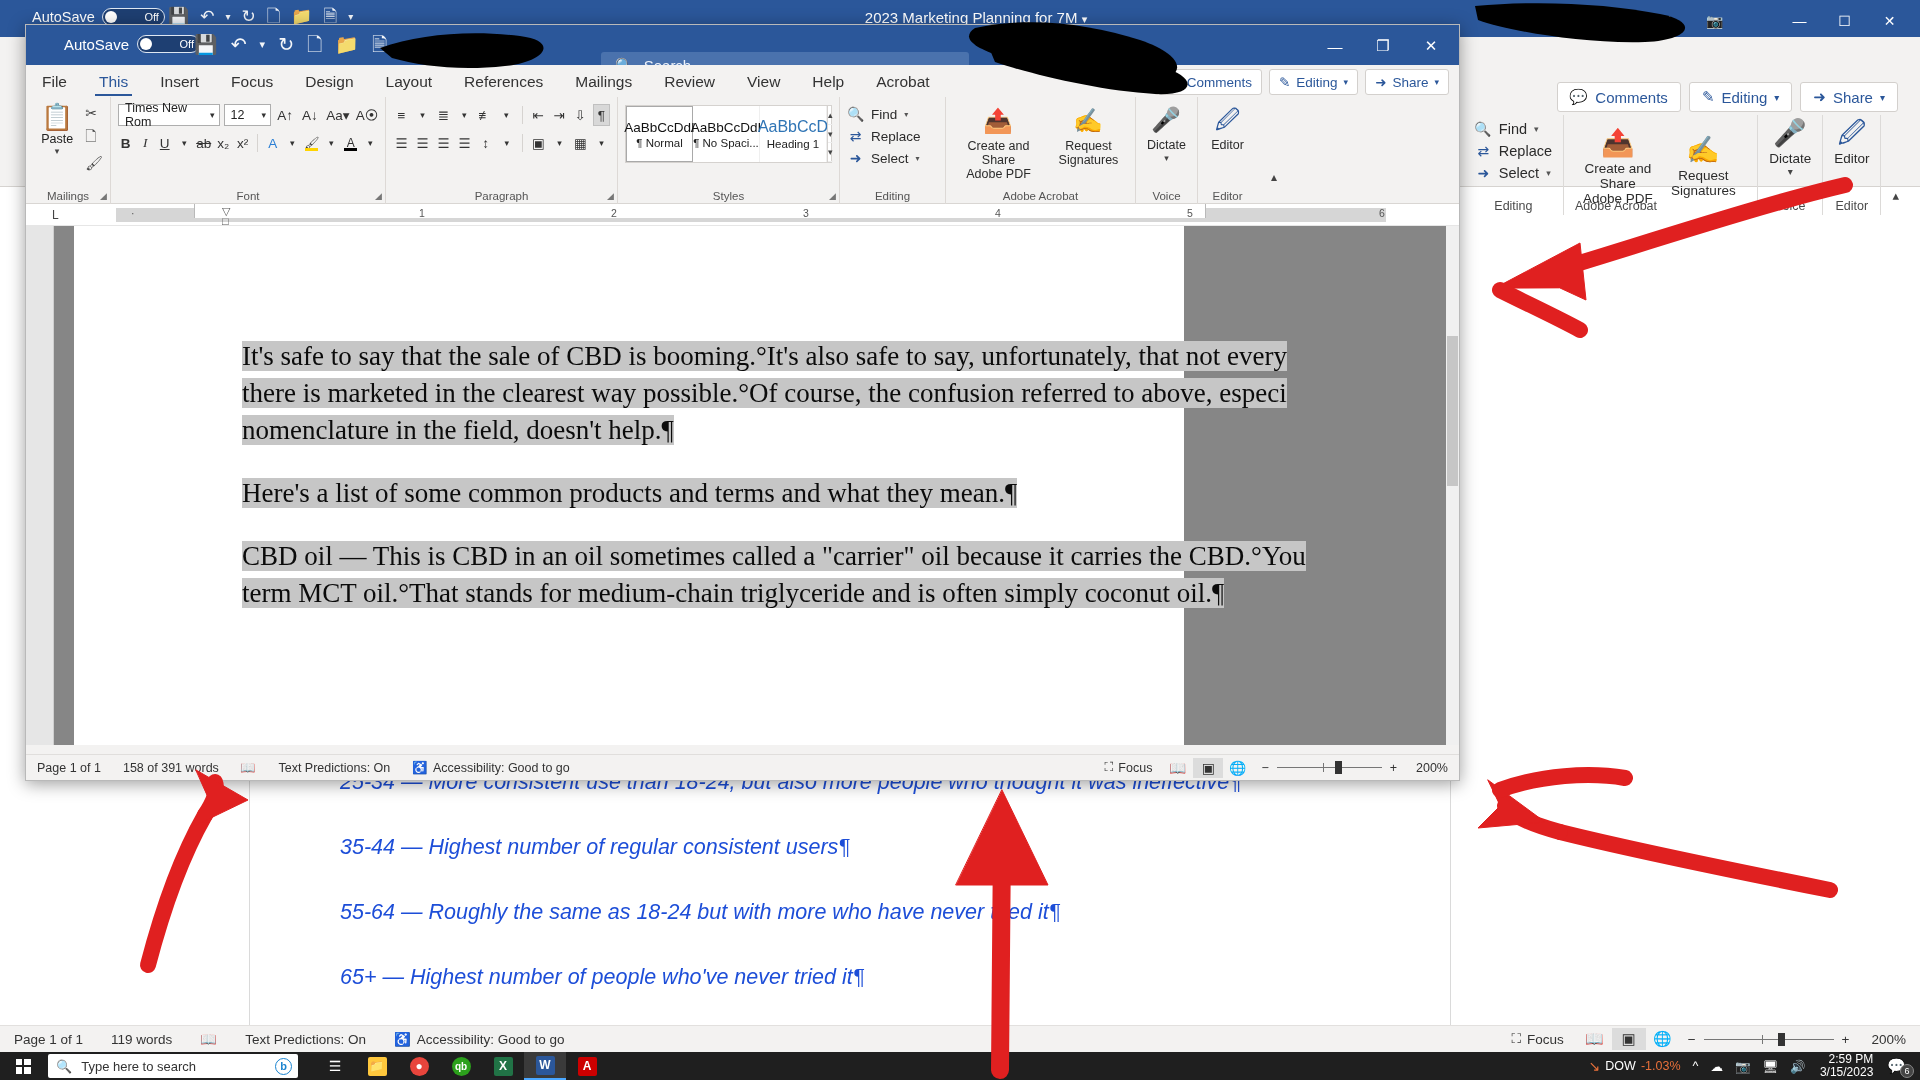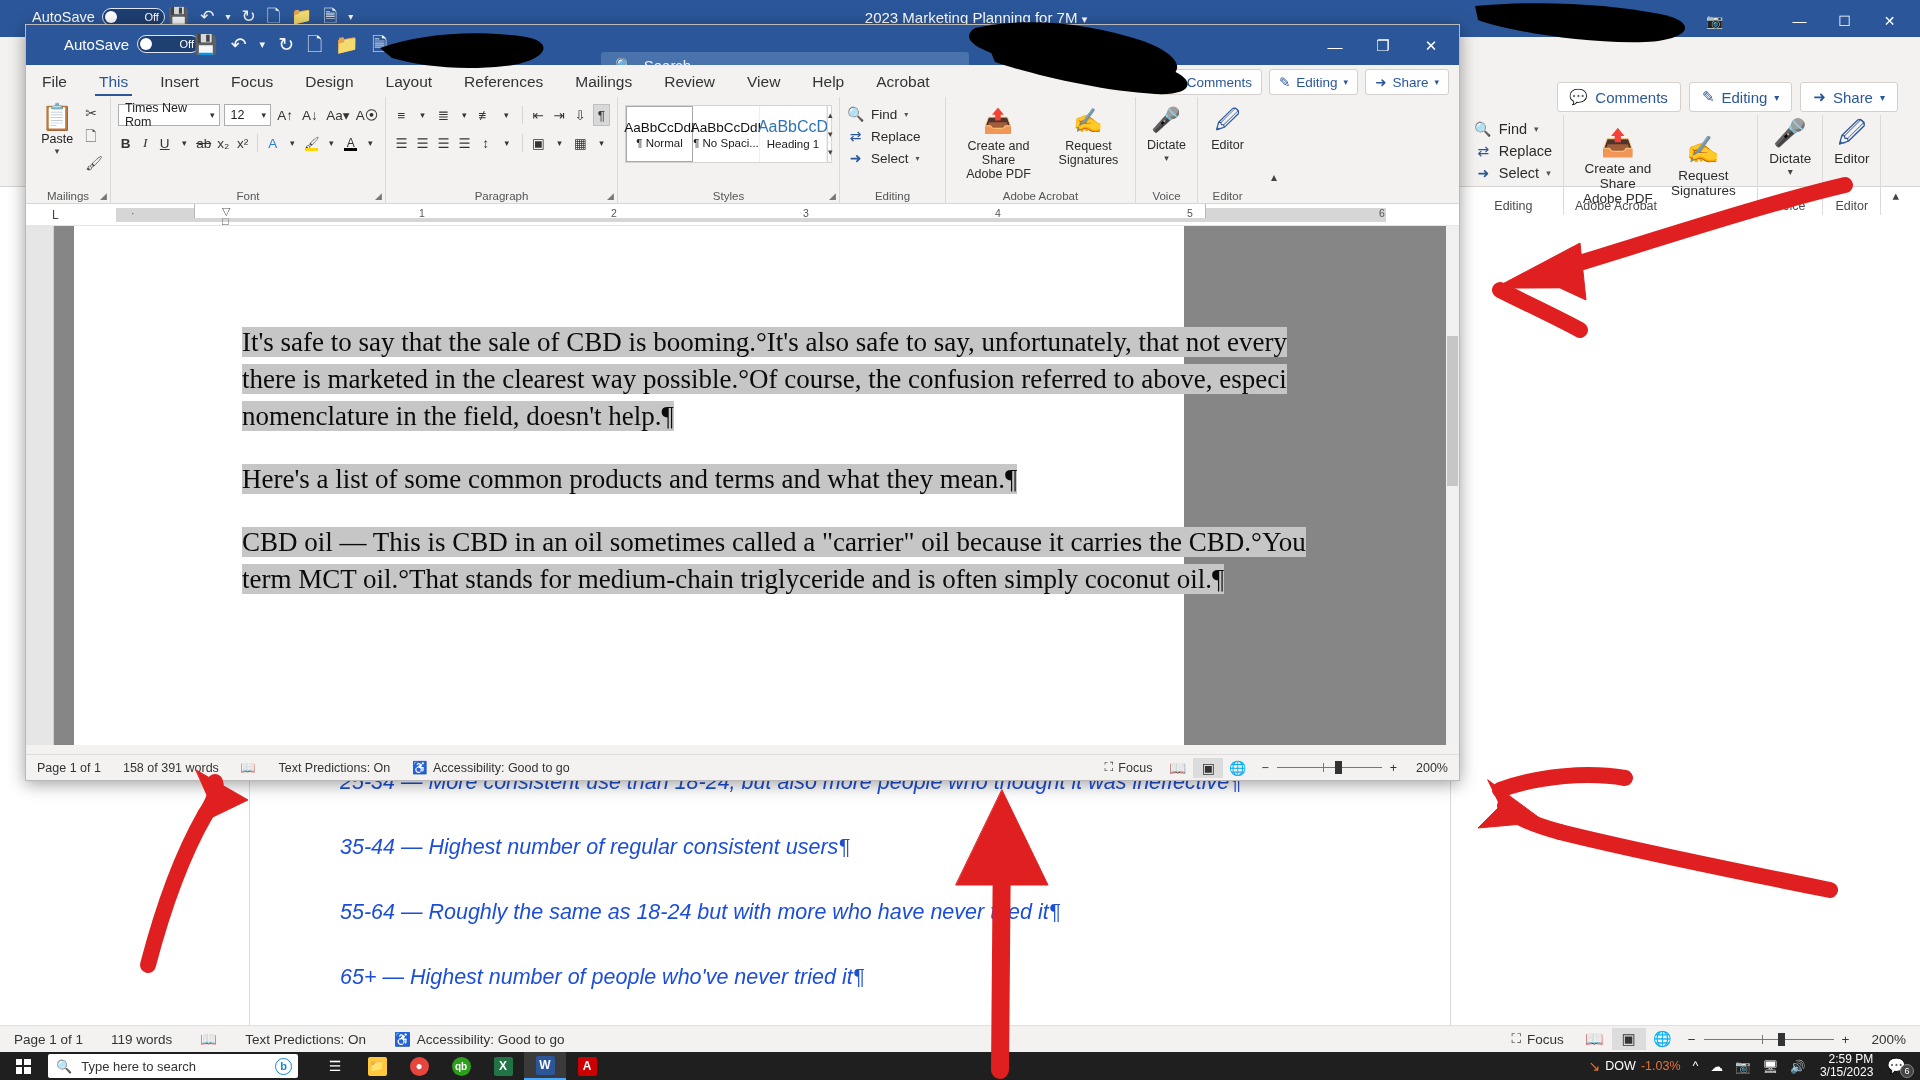--- a/index.html
+++ b/index.html
@@ -166,21 +166,21 @@
   .ruler-white { position:absolute; top:0; height:14px; background:#fff; border-left:1px solid #b9b9b9; border-right:1px solid #b9b9b9; }
   .ruler-num { position:absolute; top:3px; font-size:10.5px; color:#555; }
   .corner-l { position:absolute; left:26px; top:4px; font-size:12px; color:#444; }
 
   
   .i-docarea { position:absolute; left:0; top:201px; width:100%; height:519px; background:#868686; overflow:hidden; }
   .i-page { position:absolute; left:48px; top:-62px; width:1110px; height:700px; background:#fff; }
   .i-gutter { position:absolute; left:0; top:0; width:28px; height:519px; background:#e6e6e6; border-right:1px solid #cfcfcf; }
   .i-vscroll { position:absolute; right:0; top:0; width:13px; height:519px; background:#f0f0f0; }
   .i-vthumb { position:absolute; right:1px; top:110px; width:11px; height:150px; background:#c6c6c6; }
-  .i-text { position:absolute; left:168px; top:160px; width:1030px; }
+  .i-text { position:absolute; left:168px; top:174px; width:1030px; }
   .i-text p {
     font-family:"Liberation Serif", serif; font-size:27px; line-height:37px; color:#0b0b0b;
     margin:0 0 26px 0; white-space:nowrap;
   }
   .hl { background:#c6c6c6; }
 
   .i-status {
     position:absolute; left:0; bottom:0; width:100%; height:26px; background:#f3f2f1;
     border-top:1px solid #e0dedc; display:flex; align-items:center; font-size:12.5px; color:#333;
   }

